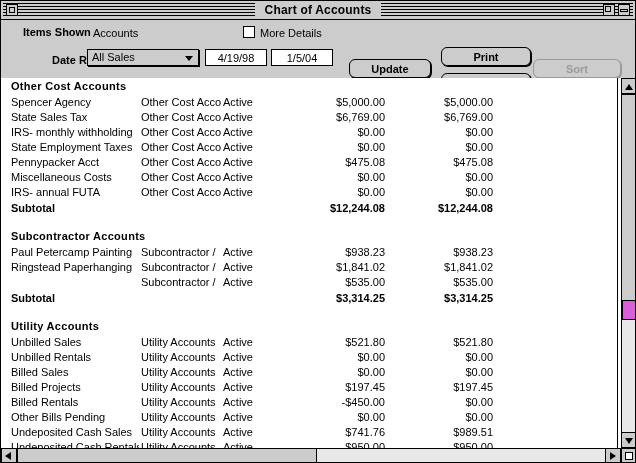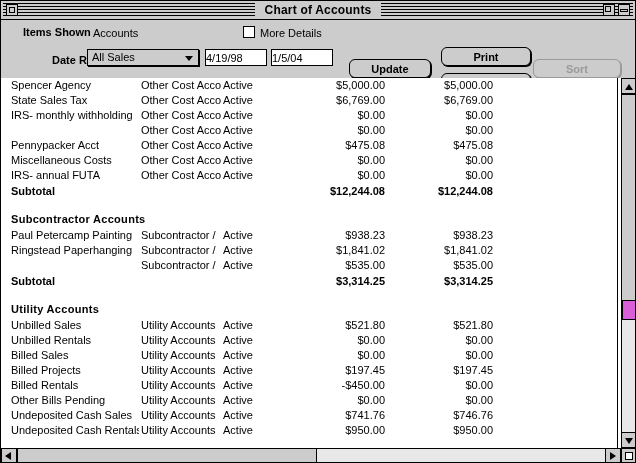--- a/index.html
+++ b/index.html
@@ -182,21 +182,21 @@
   }
   .datefield {
     position: absolute;
     top: 29px;
     width: 62px;
     height: 17px;
     background: #ffffff;
     border: 1px solid #000000;
     box-sizing: border-box;
     font-size: 11px;
-    text-align: left;
+    text-align: center;
     color: #000000;
     padding-top: 2px;
   }
   .datefield.d1 { left: 204px; }
   .datefield.d2 { left: 270px; }
 
   .btn {
     position: absolute;
     background: #cccccc;
     border: 1px solid #000000;
@@ -465,20 +465,21 @@
     <div class="datefield d2">1/5/04</div>
 
     <div class="btn btn-print">Print</div>
     <div class="btn btn-update">Update</div>
     <div class="btn btn-sort disabled">Sort</div>
     <div class="btn btn-savetext">Save as Text</div>
   </div>
 
   <div class="content">
     <div class="list-area" id="list-area">
+        <div class="group-title">Other Cost Accounts</div>
         <div class="row">
           <span class="c-name">Spencer Agency</span>
           <span class="c-type">Other Cost Acco</span>
           <span class="c-status">Active</span>
           <span class="c-amt1">$5,000.00</span>
           <span class="c-amt2">$5,000.00</span>
         </div>
         <div class="row">
           <span class="c-name">State Sales Tax</span>
           <span class="c-type">Other Cost Acco</span>
@@ -487,20 +488,21 @@
           <span class="c-amt2">$6,769.00</span>
         </div>
         <div class="row">
           <span class="c-name">IRS- monthly withholding</span>
           <span class="c-type">Other Cost Acco</span>
           <span class="c-status">Active</span>
           <span class="c-amt1">$0.00</span>
           <span class="c-amt2">$0.00</span>
         </div>
         <div class="row">
+          <span class="c-name">State Employment Taxes</span>
           <span class="c-type">Other Cost Acco</span>
           <span class="c-status">Active</span>
           <span class="c-amt1">$0.00</span>
           <span class="c-amt2">$0.00</span>
         </div>
         <div class="row">
           <span class="c-name">Pennypacker Acct</span>
           <span class="c-type">Other Cost Acco</span>
           <span class="c-status">Active</span>
           <span class="c-amt1">$475.08</span>
@@ -594,21 +596,21 @@
           <span class="c-type">Utility Accounts</span>
           <span class="c-status">Active</span>
           <span class="c-amt1">$0.00</span>
           <span class="c-amt2">$0.00</span>
         </div>
         <div class="row">
           <span class="c-name">Undeposited Cash Sales</span>
           <span class="c-type">Utility Accounts</span>
           <span class="c-status">Active</span>
           <span class="c-amt1">$741.76</span>
-          <span class="c-amt2">$746.76</span>
+          <span class="c-amt2">$989.51</span>
         </div>
         <div class="row">
           <span class="c-name">Undeposited Cash Rentals</span>
           <span class="c-type">Utility Accounts</span>
           <span class="c-status">Active</span>
           <span class="c-amt1">$950.00</span>
           <span class="c-amt2">$950.00</span>
         </div>
       </div>
 

